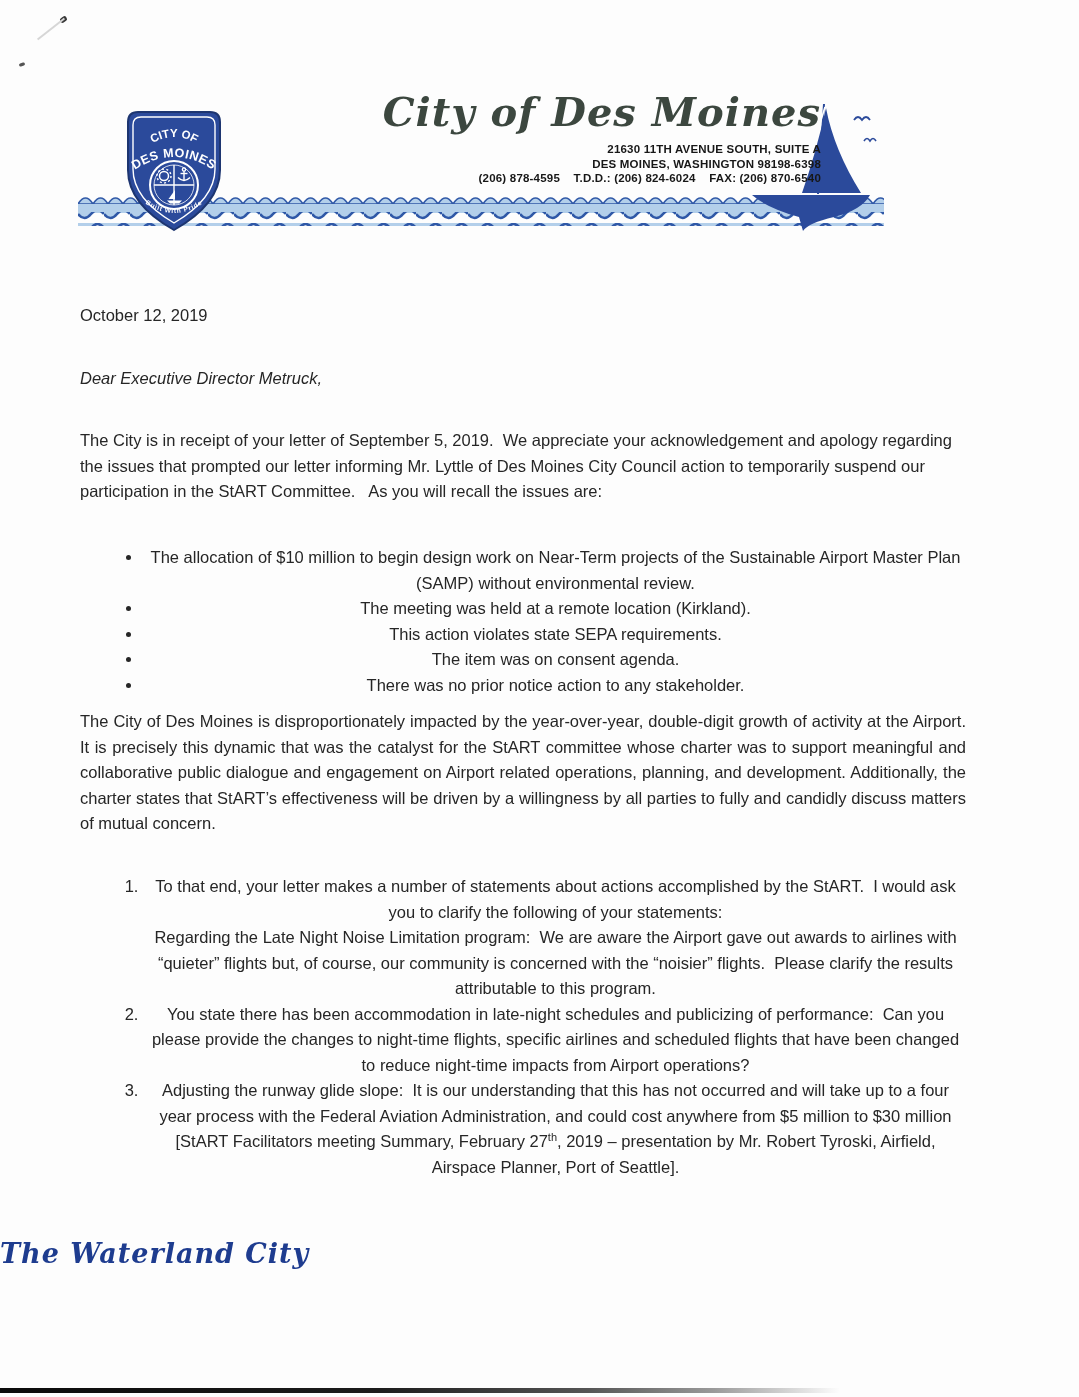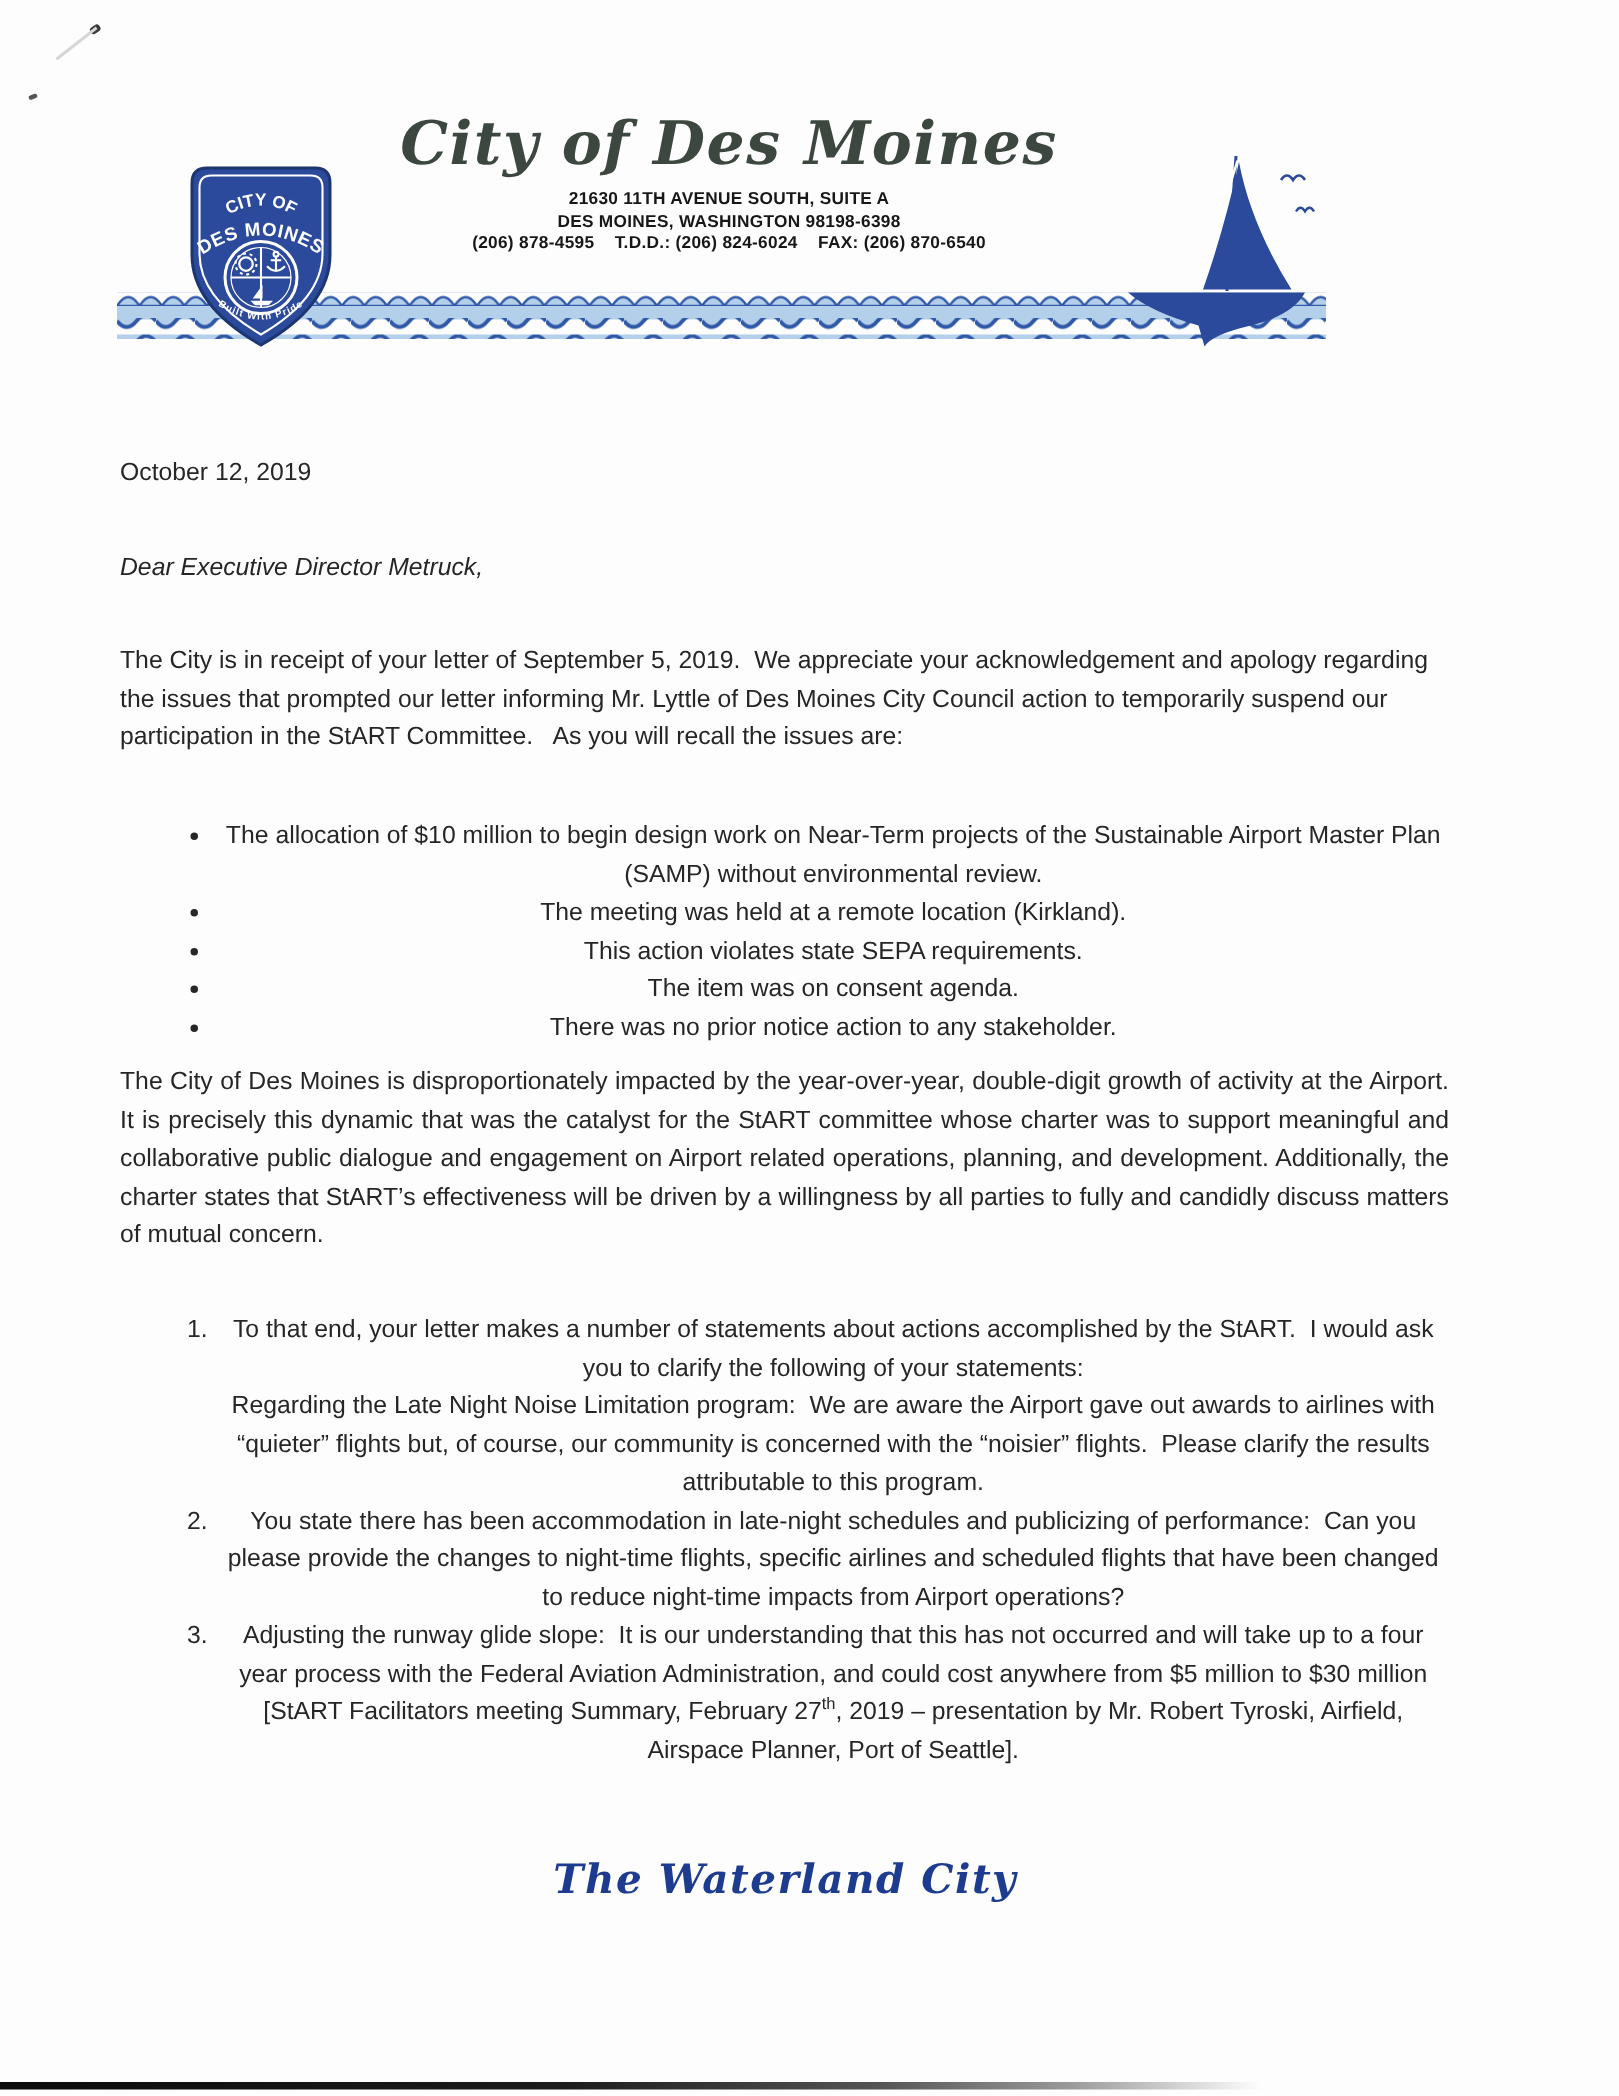--- a/index.html
+++ b/index.html
@@ -3,21 +3,21 @@
 <meta charset="utf-8">
 <style>
   html,body { margin:0; padding:0; background:#ffffff; }
   .page {
     position:relative; width:1079px; height:1397px;
     background:#fdfdfd; overflow:hidden;
     font-family:"Liberation Sans","DejaVu Sans",sans-serif;
     color:#262626;
   }
   
-  .header-center { position:absolute; left:151px; top:72px; width:670px; text-align:center; }
+  .header-center { position:absolute; left:151px; top:88px; width:670px; text-align:right; }
   .script-title {
     font-family:"DejaVu Serif",serif; font-style:italic; font-weight:700;
     font-size:40px; line-height:48px; color:#3c473f; margin:0; letter-spacing:1px;
   }
   .addr { margin-top:6px; font-size:11.5px; font-weight:700; color:#171717;
           line-height:14.5px; letter-spacing:0.2px; }
   .addr-phones { white-space:pre; }
   .badge-wrap { position:absolute; left:118px; top:106px; }
   .boat-wrap  { position:absolute; left:742px; top:98px; }
   .band-wrap  { position:absolute; left:78px;  top:195px; }
@@ -25,21 +25,21 @@
   .body-block { position:absolute; left:80px; width:886px;
                 font-size:16.5px; line-height:25.5px; }
   .pre { white-space:pre-wrap; }
   .justify { text-align:justify; }
   ul.bullets  { margin:0; padding-left:63px; }
   ol.numbered { margin:0; padding-left:63px; }
   li { padding-left:2px;text-align:center; }
   sup.ord { font-size:11px; line-height:0; vertical-align:super; }
   
   .footer-script {
-    position:absolute; left:0; top:1238px; width:1047px; text-align:center;
+    position:absolute; left:0; top:1238px; width:1047px; text-align:left;
     font-family:"DejaVu Serif",serif; font-style:italic; font-weight:700;
     font-size:27px; color:#1e3c8f; letter-spacing:1px;
   }
   
   .speck-a { position:absolute; left:60px; top:17px; width:7px; height:5px;
              background:#3a3a3a; border-radius:2px; transform:rotate(-35deg); }
   .speck-b { position:absolute; left:19px; top:63px; width:6px; height:3px;
              background:#555; border-radius:2px; transform:rotate(-20deg); }
   .smear   { position:absolute; left:34px; top:28px; width:34px; height:2px;
              background:#d6d6d6; transform:rotate(-38deg); }

